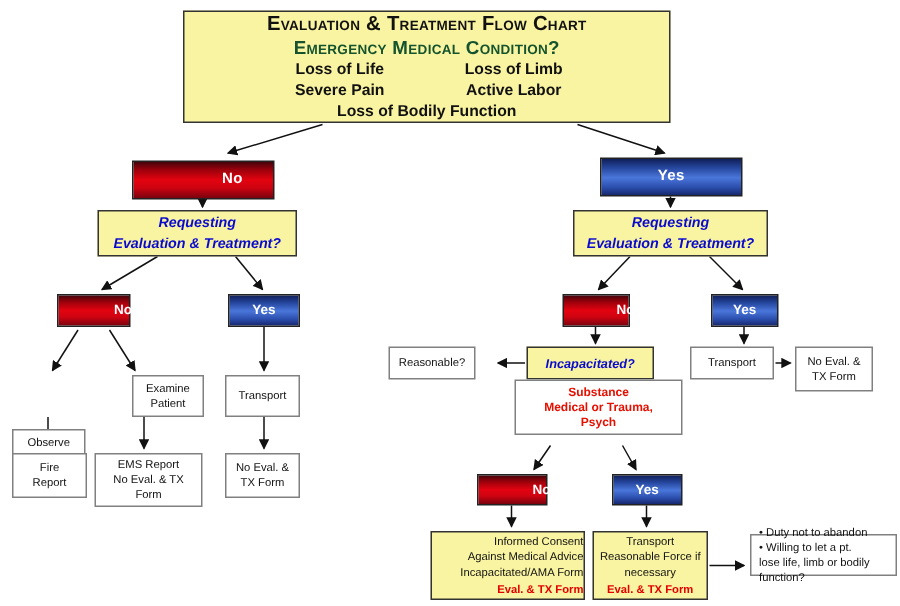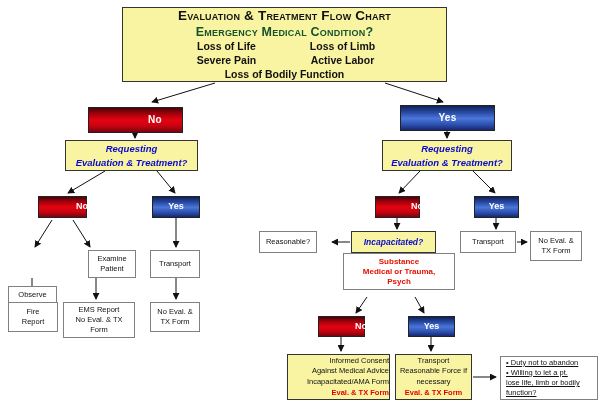--- a/index.html
+++ b/index.html
@@ -168,20 +168,20 @@
     <span>Against Medical Advice</span>
     <span>Incapacitated/AMA Form</span>
     <span class="form-line">Eval. &amp; TX Form</span>
   </div>
   <div class="box yellow plain" style="left:395px;top:354px;width:77px;height:46px;">
     <span>Transport</span>
     <span>Reasonable Force if</span>
     <span>necessary</span>
     <span class="form-line">Eval. &amp; TX Form</span>
   </div>
-  <div class="box white plain notes" style="left:500px;top:356px;width:98px;height:44px;text-decoration:underline;">
+  <div class="box white plain notes" style="left:500px;top:356px;width:98px;height:28px;">
     <span>• Duty not to abandon</span>
     <span>• Willing to let a pt.</span>
     <span>lose life, limb or bodily</span>
     <span>function?</span>
   </div>
 
 </div>
 
 </body></html>

